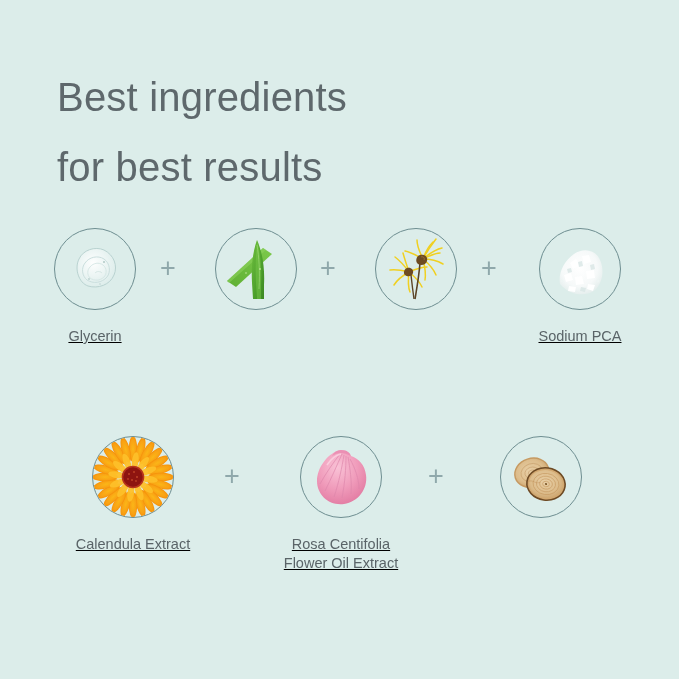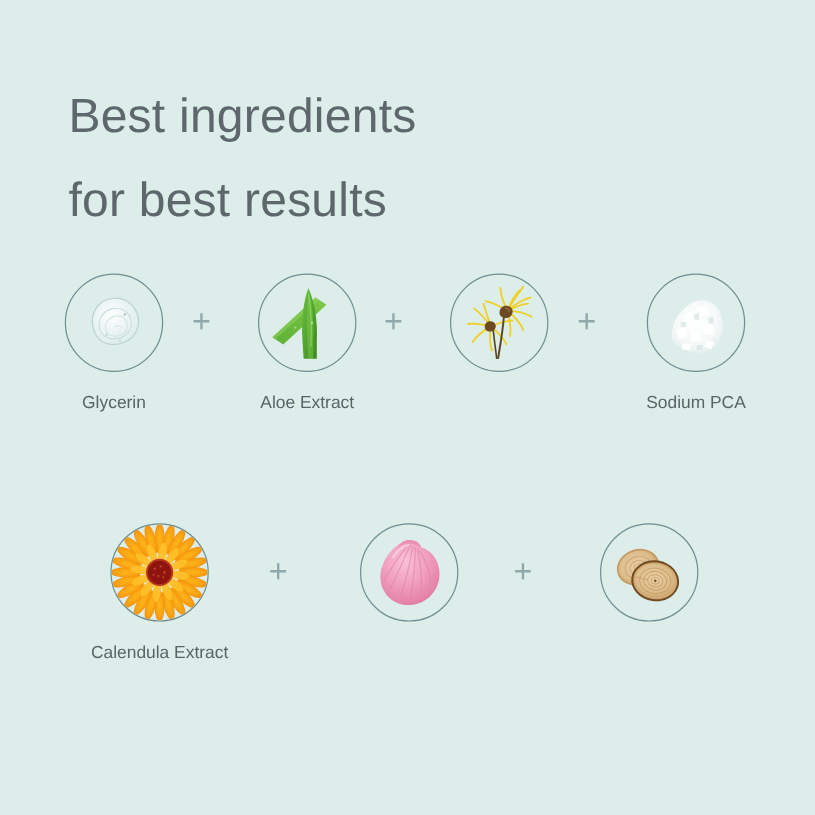--- a/index.html
+++ b/index.html
@@ -16,21 +16,21 @@
     font-size:40px;
     line-height:70px;
     font-weight:400;
     color:#5e686c;
     letter-spacing:0.2px;
     white-space:pre-line;
   }
   .row { position:absolute; left:0; width:679px; }
   .row1 { top:228px; }
   .row2 { top:436px; }
-  .item { position:absolute; text-align:center; }
+  .item { position:absolute; text-align:center;text-decoration:underline; }
   .circle {
     width:80px; height:80px;
     border-radius:50%;
     border:1.5px solid #6e8e91;
     position:relative;
     overflow:hidden;
     background:transparent;
     margin:0 auto;
   }
   .art { position:absolute; left:0; top:0; width:100%; height:100%; }
@@ -102,21 +102,20 @@
         <path d="M11 52 L47 19 L56 25 L20 58 Z" fill="url(#al2)"></path>
         <path d="M11 52 L47 19 L50 21 L13 54 Z" fill="#8ed45e" opacity=".55"></path>
 
         <path d="M41 11 C46 22 49 38 48 56 L48 70 L37 70 L36 54 C35 36 37 22 41 11 Z" fill="url(#al1)"></path>
         <path d="M41 11 C44 23 46 38 45 56 L45 70 L41 70 L40 54 C39 37 40 23 41 11 Z" fill="#79c94a" opacity=".5"></path>
         <path d="M41 16 C43 28 44 42 43 60" fill="none" stroke="#a9e07e" stroke-width="1" opacity=".6"></path>
         <circle cx="44" cy="40" r="1" fill="#cdeea9" opacity=".7"></circle>
         <circle cx="30" cy="44" r=".9" fill="#cdeea9" opacity=".6"></circle>
       </svg>
     </div>
-    <div class="label">Aloe Extract</div>
   </div>
 
   <div class="plus" style="left:320px; top:27px;">+</div>
 
   <div class="item" style="left:321px; width:190px;">
     <div class="circle">
       <svg class="art" viewBox="0 0 80 80">
         <g stroke="#f0d021" stroke-width="1.5" fill="none" stroke-linecap="round">
 
           <path d="M47 30 C52 20 57 14 60 10"></path>
@@ -271,20 +270,22 @@
           <path d="M45 19 C45 31 44 45 41 61"></path>
           <path d="M47 20 C49 31 51 44 50 57"></path>
           <path d="M41 17 C36 28 30 42 24 54"></path>
           <path d="M39 17 C32 26 25 36 19 47"></path>
           <path d="M49 22 C54 31 58 42 58 52"></path>
         </g>
         <path d="M40 13 C46 13 49 16 50 19 C46 17 43 16 40 16 C37 16 34 17 31 19 C33 15 36 13 40 13 Z" fill="#e98bb0" opacity=".8"></path>
         <path d="M26 28 C30 22 35 18 40 17" stroke="#fbd3e2" stroke-width="1.6" fill="none" opacity=".8"></path>
       </svg>
     </div>
+    <div class="label">Rosa Centifolia
+Flower Oil Extract</div>
   </div>
 
   <div class="plus" style="left:428px; top:27px;">+</div>
 
   <div class="item" style="left:446px; width:190px;">
     <div class="circle">
       <svg class="art" viewBox="0 0 80 80">
         <defs>
           <radialGradient id="licg" cx="45%" cy="42%" r="58%">
             <stop offset="0%" stop-color="#e8cfa6"></stop>

